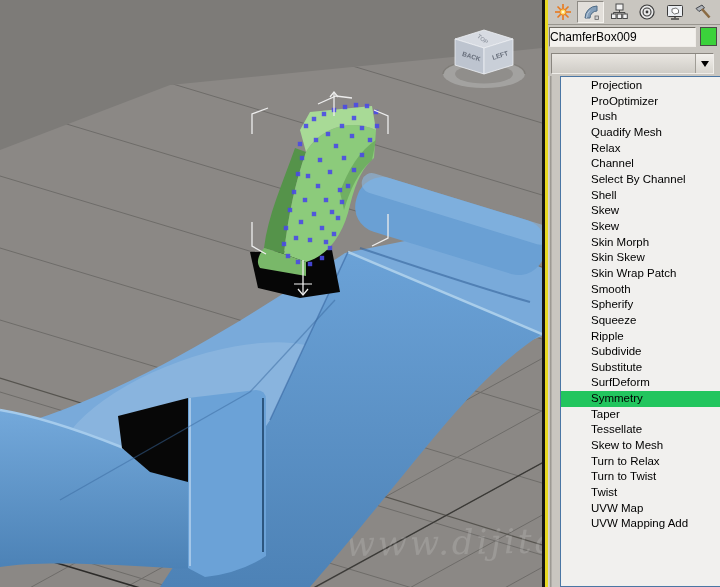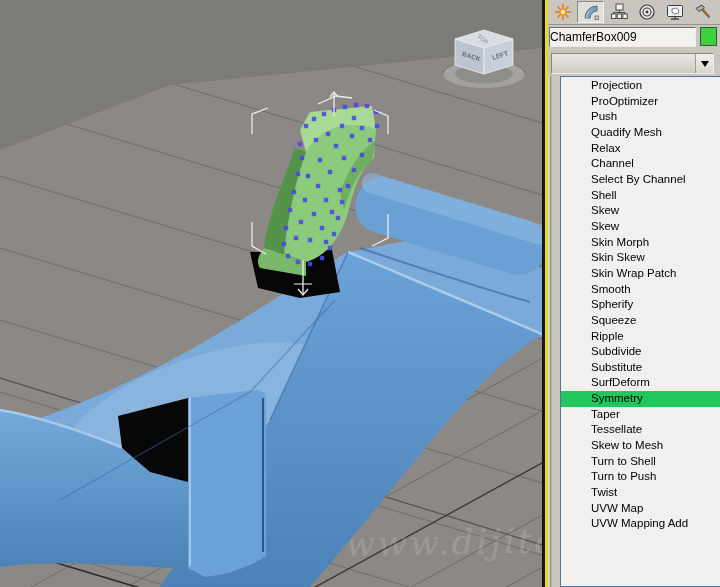--- a/index.html
+++ b/index.html
@@ -341,24 +341,24 @@
           <div class="mod-row">
     <span>Taper</span>
   </div>
           <div class="mod-row">
     <span>Tessellate</span>
   </div>
           <div class="mod-row">
     <span>Skew to Mesh</span>
   </div>
           <div class="mod-row">
-    <span>Turn to Shell</span>
-  </div>
-          <div class="mod-row">
-    <span>Turn to Push</span>
+    <span>Turn to Relax</span>
+  </div>
+          <div class="mod-row">
+    <span>Turn to Twist</span>
   </div>
           <div class="mod-row">
     <span>Twist</span>
   </div>
           <div class="mod-row">
     <span>UVW Map</span>
   </div>
           <div class="mod-row">
     <span>UVW Mapping Add</span>
   </div>

